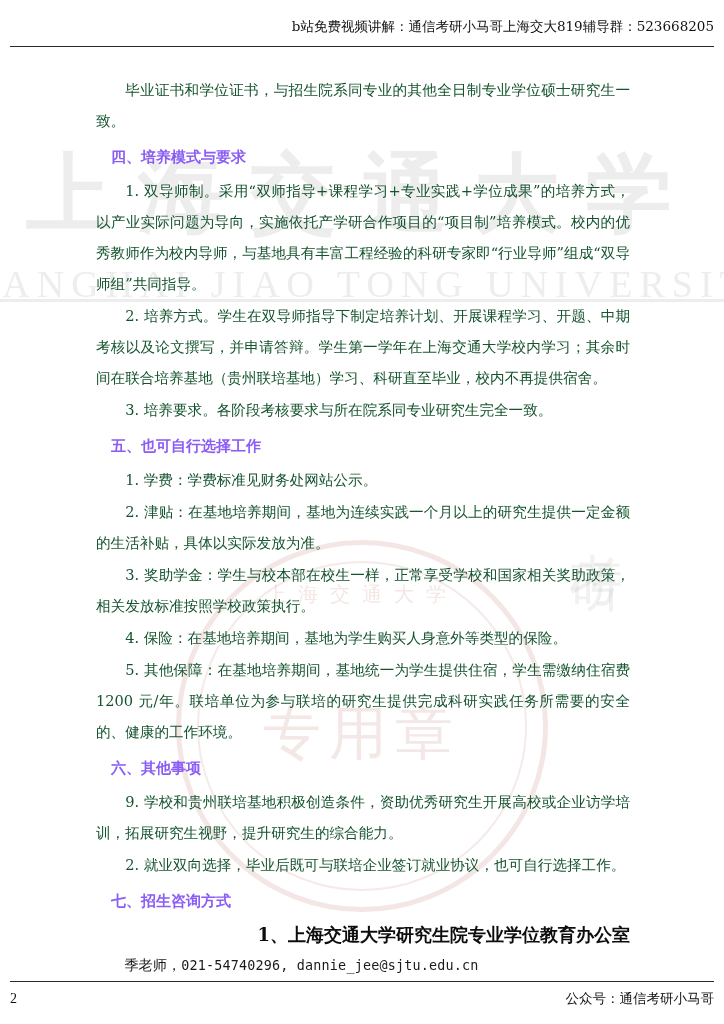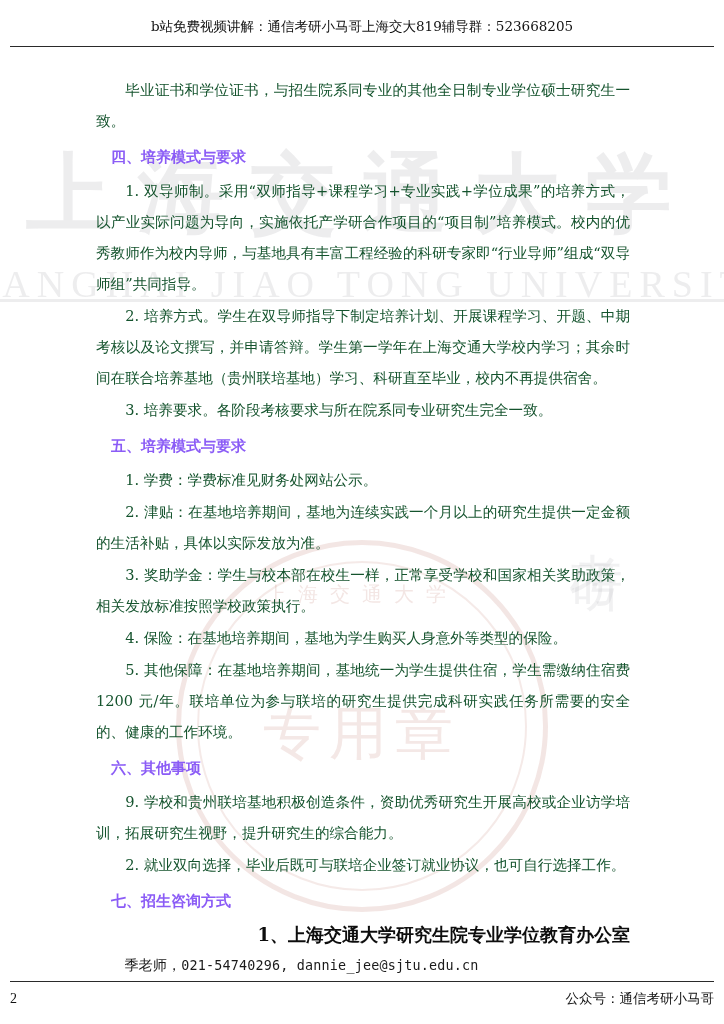--- a/index.html
+++ b/index.html
@@ -107,21 +107,21 @@
     letter-spacing: 12px;
     color: rgba(160,160,165,0.15);
     writing-mode: vertical-rl;
   }
 
   
   .page-header {
     position: absolute;
     top: 18px; left: 10px; right: 10px;
     display: flex;
-    justify-content: center;
+    justify-content: flex-end;
     align-items: baseline;
     font-size: 13.5px;
     font-family: "DejaVu Serif", "Liberation Serif", serif;
     color: #111;
     z-index: 2;
   }
   .header-rule {
     position: absolute;
     top: 46px; left: 10px; right: 10px;
     height: 1px;
@@ -218,21 +218,21 @@
 
 <div class="content">
 
   <p class="para indent">毕业证书和学位证书，与招生院系同专业的其他全日制专业学位硕士研究生一致。</p>
 
   <h2 class="heading">四、培养模式与要求</h2>
   <p class="para indent">1. 双导师制。采用“双师指导+课程学习+专业实践+学位成果”的培养方式，以产业实际问题为导向，实施依托产学研合作项目的“项目制”培养模式。校内的优秀教师作为校内导师，与基地具有丰富工程经验的科研专家即“行业导师”组成“双导师组”共同指导。</p>
   <p class="para indent">2. 培养方式。学生在双导师指导下制定培养计划、开展课程学习、开题、中期考核以及论文撰写，并申请答辩。学生第一学年在上海交通大学校内学习；其余时间在联合培养基地（贵州联培基地）学习、科研直至毕业，校内不再提供宿舍。</p>
   <p class="para indent">3. 培养要求。各阶段考核要求与所在院系同专业研究生完全一致。</p>
 
-  <h2 class="heading">五、培养模式与要求</h2>
+  <h2 class="heading">五、也可自行选择工作</h2>
   <p class="para indent">1. 学费：学费标准见财务处网站公示。</p>
   <p class="para indent">2. 津贴：在基地培养期间，基地为连续实践一个月以上的研究生提供一定金额的生活补贴，具体以实际发放为准。</p>
   <p class="para indent">3. 奖助学金：学生与校本部在校生一样，正常享受学校和国家相关奖助政策，相关发放标准按照学校政策执行。</p>
   <p class="para indent">4. 保险：在基地培养期间，基地为学生购买人身意外等类型的保险。</p>
   <p class="para indent">5. 其他保障：在基地培养期间，基地统一为学生提供住宿，学生需缴纳住宿费 1200 元/年。联培单位为参与联培的研究生提供完成科研实践任务所需要的安全的、健康的工作环境。</p>
 
   <h2 class="heading">六、其他事项</h2>
   <p class="para indent">9. 学校和贵州联培基地积极创造条件，资助优秀研究生开展高校或企业访学培训，拓展研究生视野，提升研究生的综合能力。</p>
   <p class="para indent">2. 就业双向选择，毕业后既可与联培企业签订就业协议，也可自行选择工作。</p>
 

